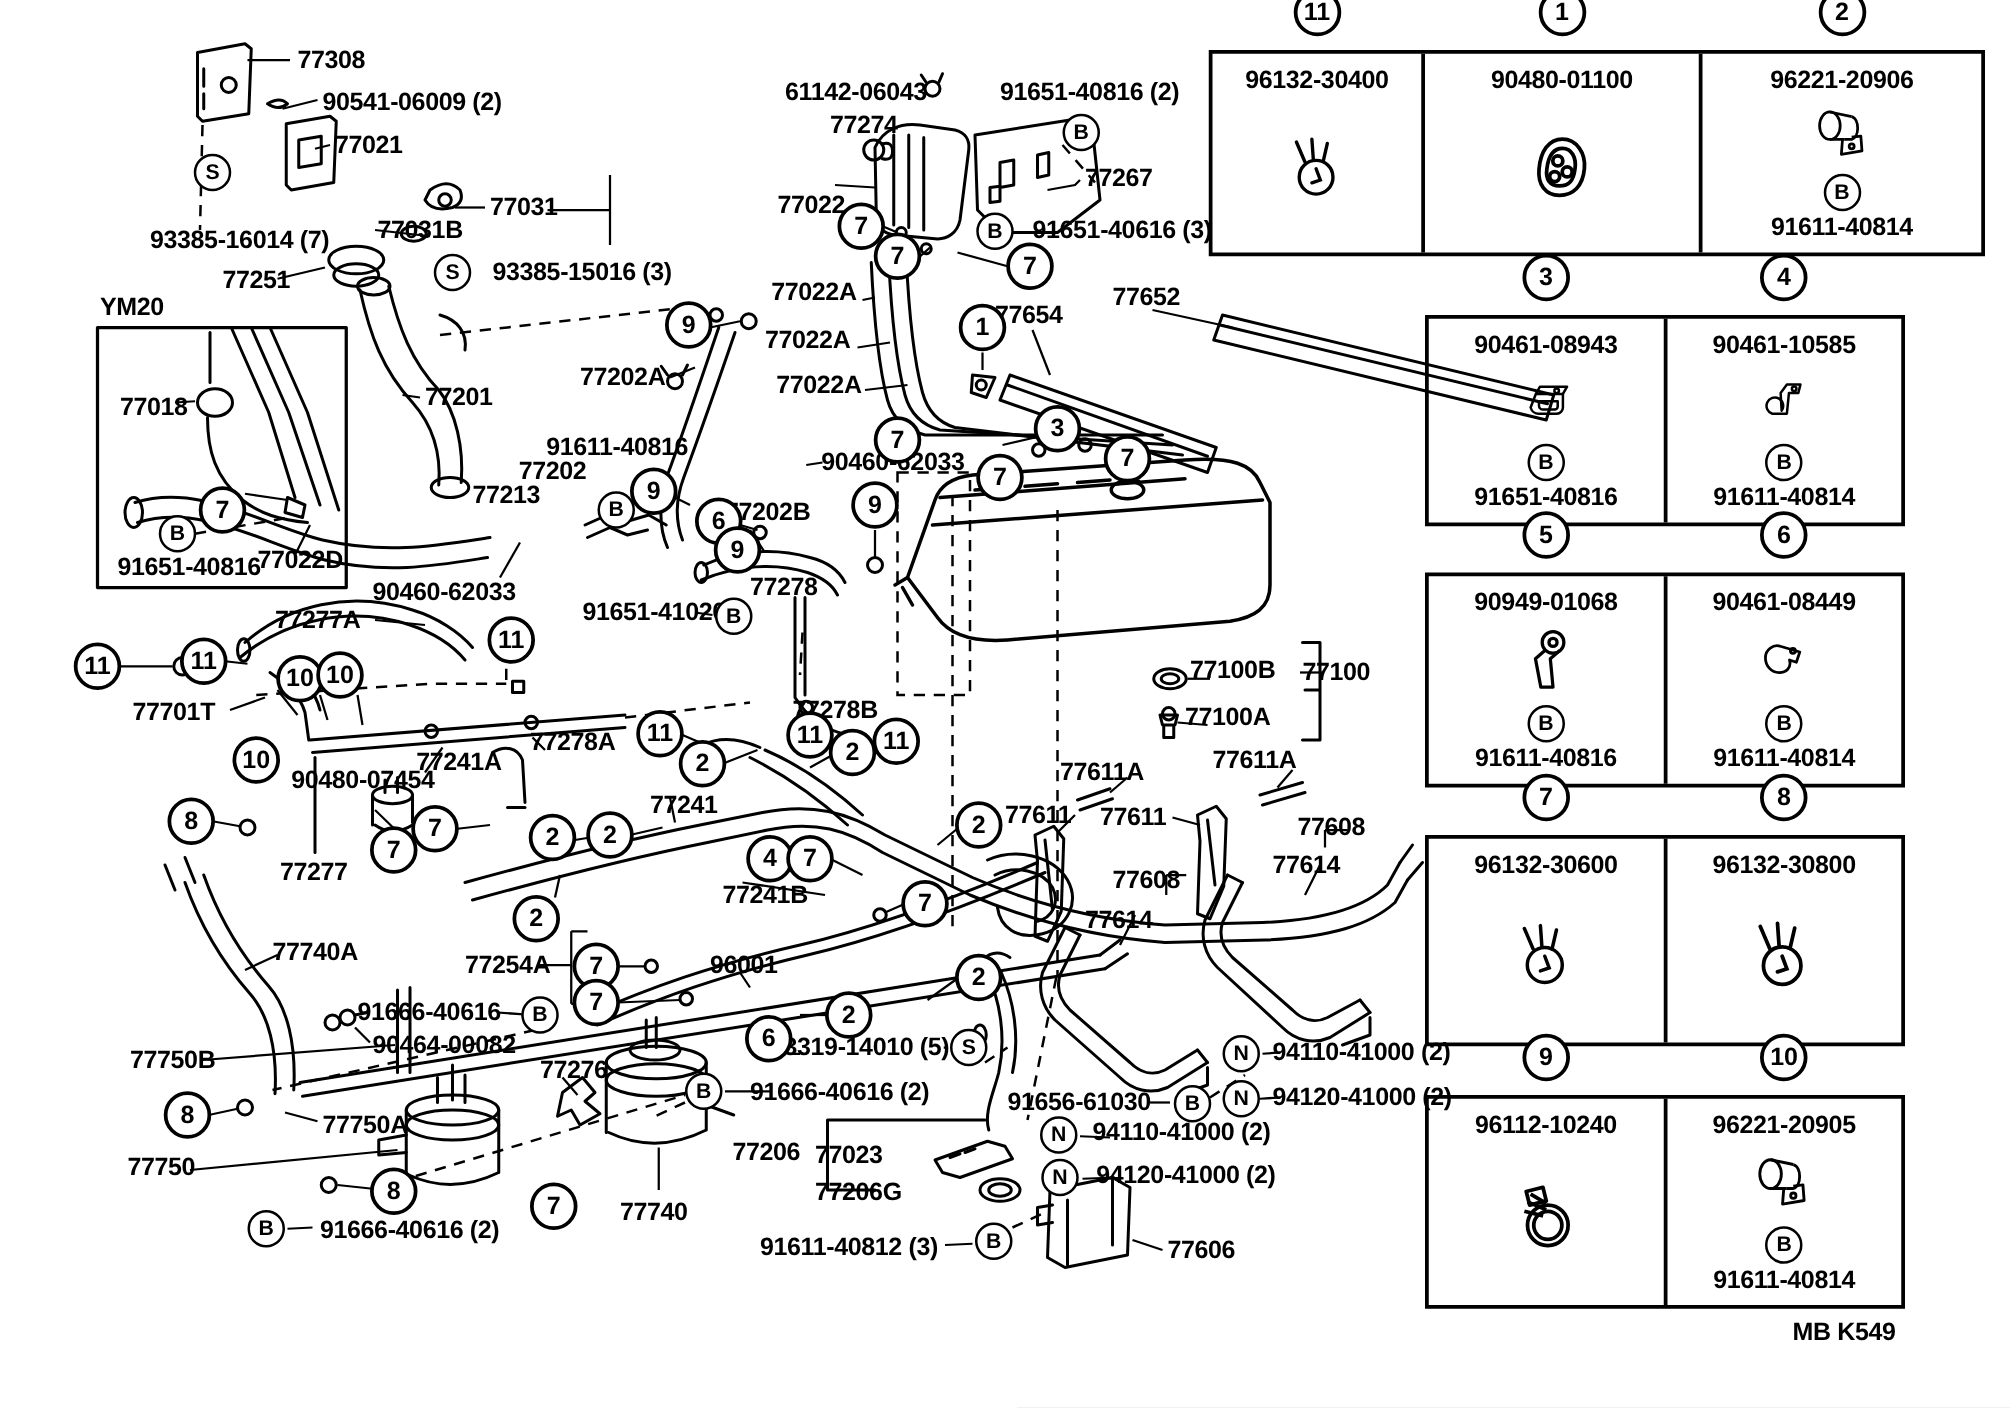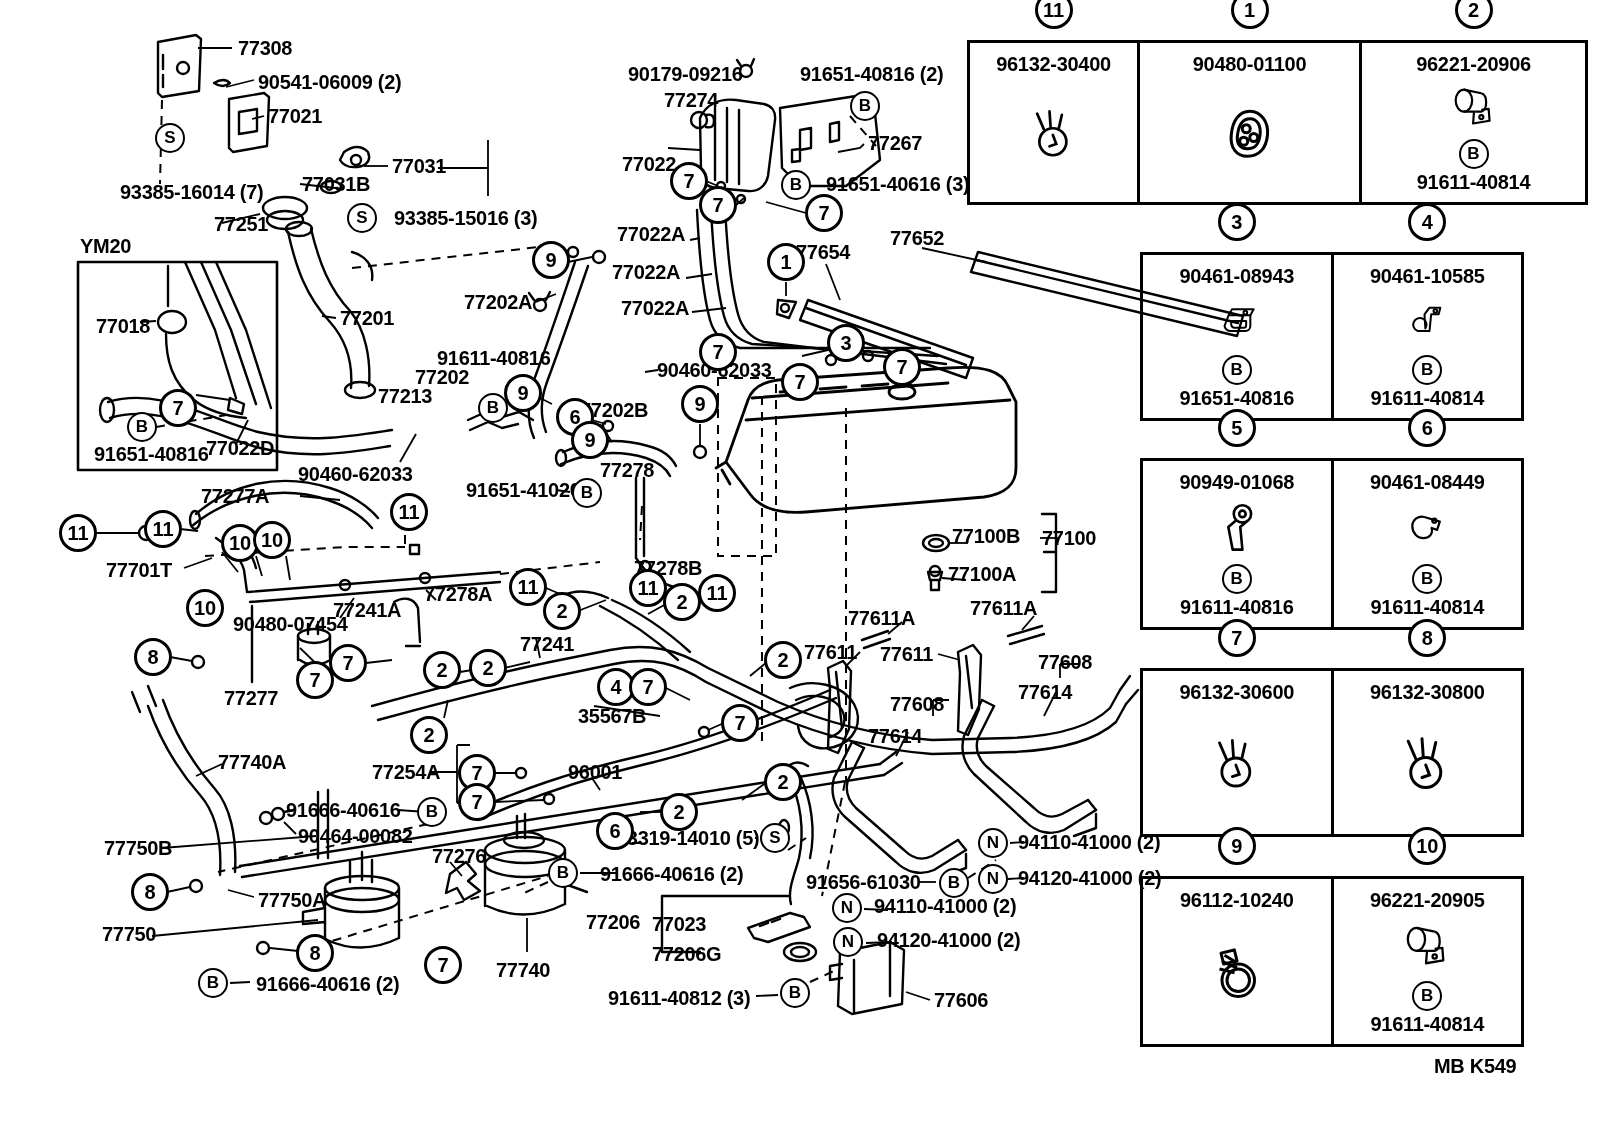--- a/index.html
+++ b/index.html
@@ -396,56 +396,56 @@
     </g>
   </svg>
 
   <div id="label-layer">
       <div class="lbl" style="left: 238px; top: 38px;">77308</div>
       <div class="lbl" style="left: 258px; top: 72px;">90541-06009 (2)</div>
       <div class="lbl" style="left: 268px; top: 106px;">77021</div>
       <div class="lbl" style="left: 392px; top: 156px;">77031</div>
       <div class="lbl" style="left: 302px; top: 174px;">77031B</div>
       <div class="lbl" style="left: 120px; top: 182px;">93385-16014 (7)</div>
-      <div class="lbl" style="left: 178px; top: 214px; margin-left: 36px;">77251</div>
+      <div class="lbl" style="left: 178px; top: 214px;">77251</div>
       <div class="lbl" style="left: 394px; top: 208px;">93385-15016 (3)</div>
       <div class="lbl" style="left: 80px; top: 236px;">YM20</div>
       <div class="lbl" style="left: 96px; top: 316px;">77018</div>
       <div class="lbl" style="left: 94px; top: 444px;">91651-40816</div>
       <div class="lbl" style="left: 206px; top: 438px;">77022D</div>
       <div class="lbl" style="left: 340px; top: 308px;">77201</div>
       <div class="lbl" style="left: 464px; top: 292px;">77202A</div>
-      <div class="lbl" style="left: 628px; top: 64px;">90179-09216</div>
+      <div class="lbl" style="left: 628px; top: 64px;">61142-06043</div>
       <div class="lbl" style="left: 664px; top: 90px;">77274</div>
       <div class="lbl" style="left: 622px; top: 138px; margin-top: 16px;">77022</div>
       <div class="lbl" style="left: 868px; top: 133px;">77267</div>
       <div class="lbl" style="left: 800px; top: 64px;">91651-40816 (2)</div>
       <div class="lbl" style="left: 826px; top: 174px;">91651-40616 (3)</div>
       <div class="lbl" style="left: 617px; top: 224px;">77022A</div>
       <div class="lbl" style="left: 612px; top: 262px;">77022A</div>
       <div class="lbl" style="left: 621px; top: 298px;">77022A</div>
       <div class="lbl" style="left: 796px; top: 242px;">77654</div>
       <div class="lbl" style="left: 890px; top: 228px;">77652</div>
       <div class="lbl" style="left: 437px; top: 348px;">91611-40816</div>
       <div class="lbl" style="left: 415px; top: 367px;">77202</div>
       <div class="lbl" style="left: 378px; top: 386px;">77213</div>
       <div class="lbl" style="left: 580px; top: 400px;">77202B</div>
       <div class="lbl" style="left: 600px; top: 460px;">77278</div>
       <div class="lbl" style="left: 298px; top: 464px;">90460-62033</div>
       <div class="lbl" style="left: 450px; top: 480px; margin-left: 16px;">91651-41020</div>
       <div class="lbl" style="left: 657px; top: 360px;">90460-62033</div>
-      <div class="lbl" style="left: 201px; top: 486px;">77277A</div>
+      <div class="lbl" style="left: 220px; top: 486px;">77277A</div>
       <div class="lbl" style="left: 106px; top: 560px;">77701T</div>
       <div class="lbl" style="left: 233px; top: 614px;">90480-07454</div>
       <div class="lbl" style="left: 333px; top: 600px;">77241A</div>
       <div class="lbl" style="left: 224px; top: 688px;">77277</div>
       <div class="lbl" style="left: 424px; top: 584px;">77278A</div>
       <div class="lbl" style="left: 634px; top: 558px;">77278B</div>
       <div class="lbl" style="left: 520px; top: 634px;">77241</div>
-      <div class="lbl" style="left: 578px; top: 706px;">35567B</div>
+      <div class="lbl" style="left: 578px; top: 706px;">77241B</div>
       <div class="lbl" style="left: 218px; top: 752px;">77740A</div>
       <div class="lbl" style="left: 104px; top: 838px;">77750B</div>
       <div class="lbl" style="left: 286px; top: 800px;">91666-40616</div>
       <div class="lbl" style="left: 298px; top: 826px;">90464-00082</div>
       <div class="lbl" style="left: 258px; top: 890px;">77750A</div>
       <div class="lbl" style="left: 102px; top: 924px;">77750</div>
       <div class="lbl" style="left: 256px; top: 974px;">91666-40616 (2)</div>
       <div class="lbl" style="left: 432px; top: 846px;">77276</div>
       <div class="lbl" style="left: 372px; top: 762px;">77254A</div>
       <div class="lbl" style="left: 568px; top: 762px;">96001</div>

